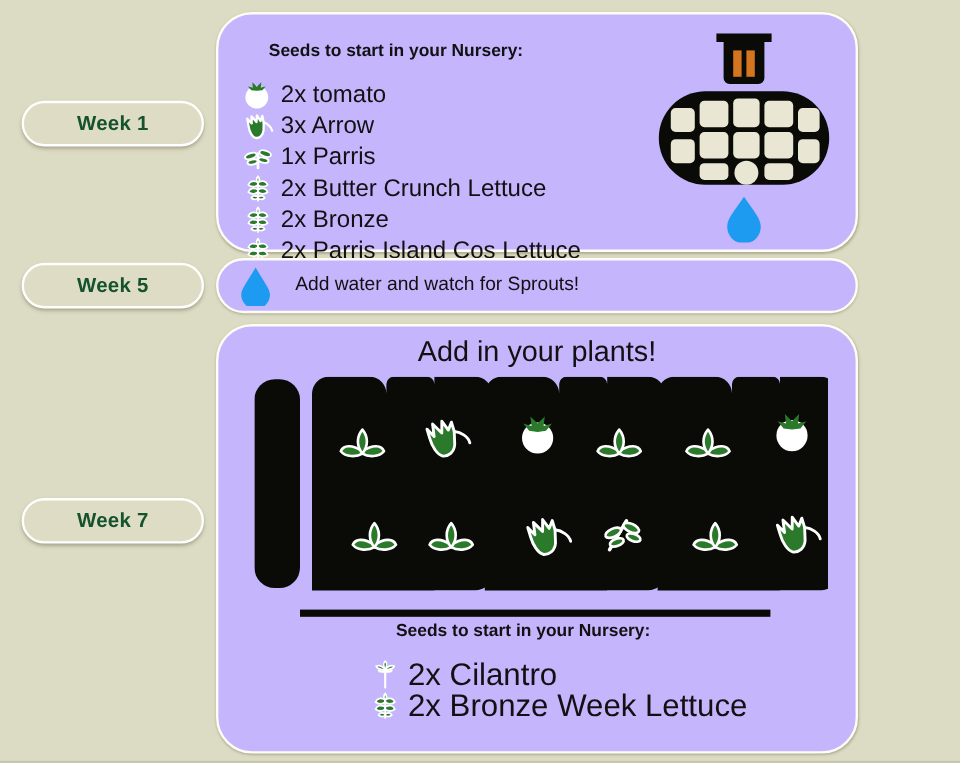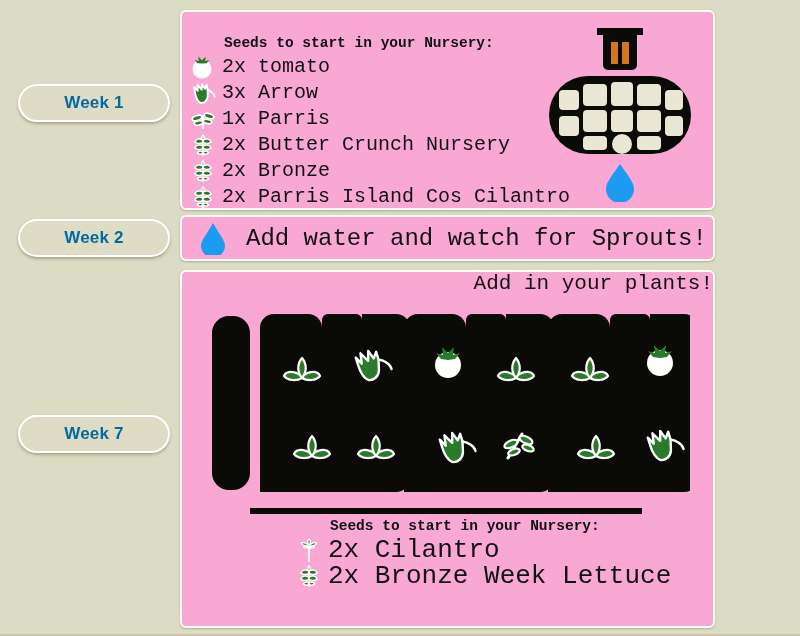--- a/index.html
+++ b/index.html
@@ -12,61 +12,60 @@
     height: 636px;
     position: relative;
     overflow: hidden;
     font-family: "Liberation Sans", sans-serif;
     color: #111;
   }
 
   
   .panel {
     position: absolute;
-    background: #f9a8d4;
+    background: #c4b5fd;
     border: 2px solid #fdfdf5;
-    border-radius: 6px;
+    border-radius: 30px;
     box-shadow: 0 1px 2px rgba(120,118,92,0.45);
     box-sizing: border-box;
-    font-family: Liberation Mono, monospace;
   }
 
   .week-pill {
     position: absolute;
     left: 18px;
     width: 152px;
     height: 38px;
     background: #dedcc4;
     border: 2px solid #ffffff;
     border-radius: 19px;
     box-shadow: 0 2px 3px rgba(120,118,92,0.5);
     box-sizing: border-box;
     display: flex;
     align-items: center;
     justify-content: center;
     font-weight: bold;
     font-size: 17px;
     letter-spacing: .2px;
-    color: #0369a1;
+    color: #14532d;
   }
 
   
   #week1-pill { top: 84px; }
   #week1-panel { left: 180px; top: 10px; width: 535px; height: 200px; }
 
   .nursery-heading {
     font-weight: bold;
     font-size: 14.5px;
     margin: 0;
     padding: 0 0 1px 42px;
     line-height: 19px;
     white-space: nowrap;
   }
 
-  .seed-list { list-style: none; margin: 0; padding: 0; }
+  .seed-list { list-style: none; margin: 12px; padding: 0; }
   .seed-row {
     display: flex;
     align-items: center;
     height: 26px;
     font-size: 20px;
     line-height: 26px;
     white-space: nowrap;
   }
   .seed-icon {
     width: 34px;
@@ -84,29 +83,30 @@
   
   #tray-art { position: absolute; right: 18px; top: 12px; width: 150px; height: 178px; }
 
   
   #week2-pill { top: 219px; }
   #week2-panel {
     left: 180px; top: 215px; width: 535px; height: 46px;
     display: flex; align-items: center;
   }
   #week2-drop { width: 34px; min-width: 34px; margin-left: 14px; display:flex; align-items:center; justify-content:center;}
-  #week2-text { font-size: 24px; padding-left: 16px; white-space: nowrap; }
+  #week2-text { font-size: 16px; padding-left: 16px; white-space: nowrap; }
 
   
   #week3-pill { top: 415px; }
   #week3-panel { left: 180px; top: 270px; width: 535px; height: 358px; }
 
   #week3-title {
-    text-align: right;
-    font-size: 21px;
+    text-align: center;
+    font-size: 24px;
+    padding-top: 10px;
     line-height: 24px;
   }
 
   #planter-row {
     position: absolute;
     left: 30px;
     top: 42px;
     width: 478px;
     height: 178px;
   }
@@ -190,21 +190,21 @@
               <path d="M15 8 C11 6 8 7 7 10 C9 12 13 12 15 10 Z"></path>
               <path d="M15 8 C19 6 22 7 23 10 C21 12 17 12 15 10 Z"></path>
               <path d="M15 14 C11 12 8 13 7 16 C9 18 13 18 15 16 Z"></path>
               <path d="M15 14 C19 12 22 13 23 16 C21 18 17 18 15 16 Z"></path>
               <path d="M15 20 C12 18.5 10 19 9.5 21 C11 22.5 14 22.5 15 21 Z"></path>
               <path d="M15 20 C18 18.5 20 19 20.5 21 C19 22.5 16 22.5 15 21 Z"></path>
               <path d="M15 3 C13.5 4.5 13.5 7 15 8.5 C16.5 7 16.5 4.5 15 3 Z"></path>
             </g>
           </svg>
         </span>
-        <span class="seed-label">2x Butter Crunch Nursery</span>
+        <span class="seed-label">2x Butter Crunch Lettuce</span>
       </li>
 
       <li class="seed-row">
         <span class="seed-icon">
           <svg width="30" height="26" viewBox="0 0 30 26">
             <g fill="#2b7a2b" stroke="#ffffff" stroke-width="1.5">
               <path d="M15 24 L15 5"></path>
               <path d="M15 8 C11 6 8 7 7 10 C9 12 13 12 15 10 Z"></path>
               <path d="M15 8 C19 6 22 7 23 10 C21 12 17 12 15 10 Z"></path>
               <path d="M15 14 C11 12 8 13 7 16 C9 18 13 18 15 16 Z"></path>
@@ -226,21 +226,21 @@
               <path d="M15 8 C11 6 8 7 7 10 C9 12 13 12 15 10 Z"></path>
               <path d="M15 8 C19 6 22 7 23 10 C21 12 17 12 15 10 Z"></path>
               <path d="M15 14 C11 12 8 13 7 16 C9 18 13 18 15 16 Z"></path>
               <path d="M15 14 C19 12 22 13 23 16 C21 18 17 18 15 16 Z"></path>
               <path d="M15 20 C12 18.5 10 19 9.5 21 C11 22.5 14 22.5 15 21 Z"></path>
               <path d="M15 20 C18 18.5 20 19 20.5 21 C19 22.5 16 22.5 15 21 Z"></path>
               <path d="M15 3 C13.5 4.5 13.5 7 15 8.5 C16.5 7 16.5 4.5 15 3 Z"></path>
             </g>
           </svg>
         </span>
-        <span class="seed-label">2x Parris Island Cos Cilantro</span>
+        <span class="seed-label">2x Parris Island Cos Lettuce</span>
       </li>
 
     </ul>
   </div>
 
   <div id="tray-art">
     <svg width="150" height="178" viewBox="0 0 150 178">
 
       <g>
         <path d="M52 4 h46 v7 h-6 v30 a5 5 0 0 1 -5 5 h-24 a5 5 0 0 1 -5 -5 v-30 h-6 z" fill="#0a0a06"></path>
@@ -268,21 +268,21 @@
       </g>
 
       <g>
         <path d="M75 140 C67 152 61 158 61 165 a14 14 0 0 0 28 0 C89 158 83 152 75 140 Z" fill="#1d9bf0"></path>
       </g>
     </svg>
   </div>
 </div>
 
 <div class="week-pill" id="week2-pill">
-  <span>Week 2</span>
+  <span>Week 5</span>
 </div>
 
 <div class="panel" id="week2-panel">
   <span id="week2-drop">
     <svg width="26" height="34" viewBox="0 0 26 34">
       <path d="M13 2 C6 14 1 20 1 24.5 A12 12 0 0 0 25 24.5 C25 20 20 14 13 2 Z" fill="#1d9bf0"></path>
     </svg>
   </span>
   <span id="week2-text">Add water and watch for Sprouts!</span>
 </div>

